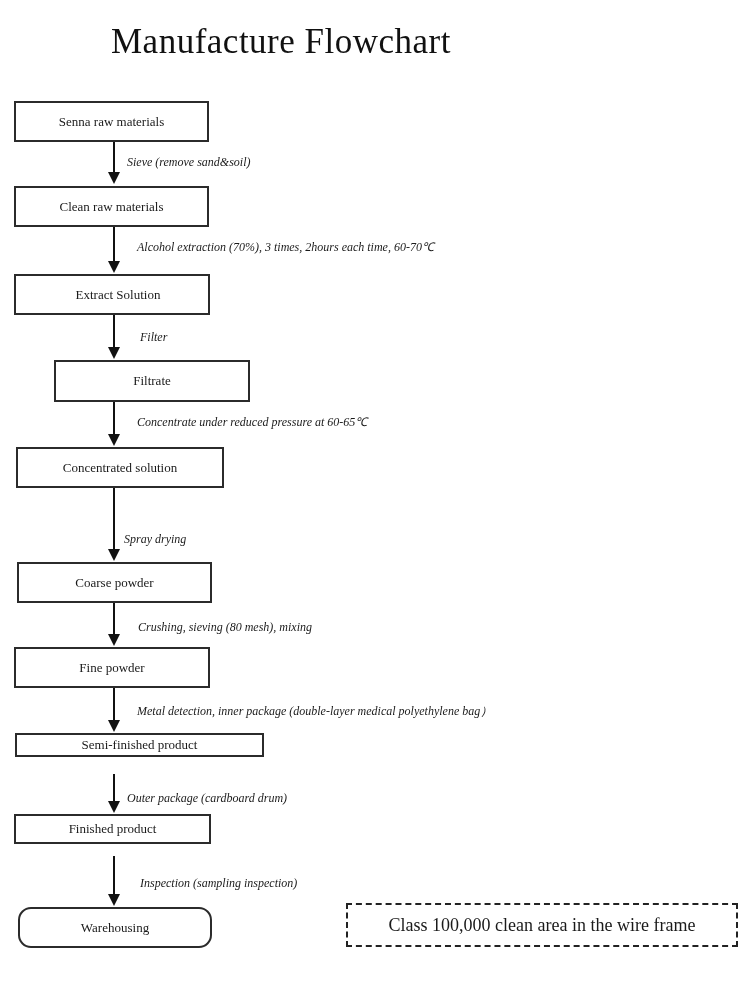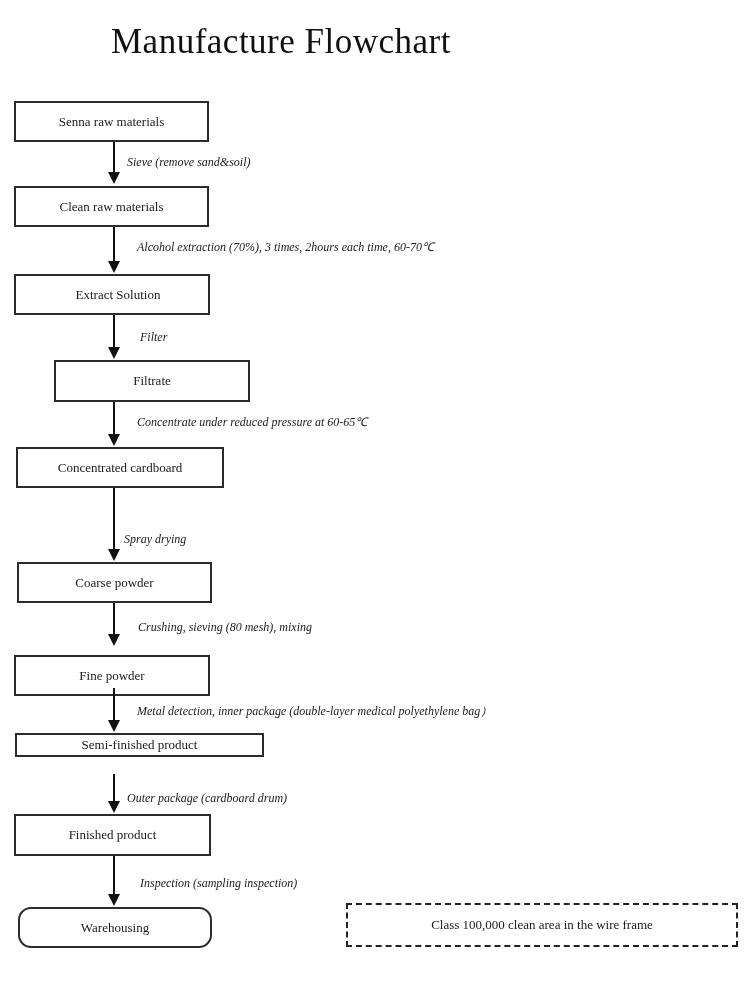--- a/index.html
+++ b/index.html
@@ -34,23 +34,23 @@
     font-size: 13px;
     text-align: center;
     white-space: nowrap;
   }
   .b1  { left: 14px;  top: 101px; width: 195px; height: 41px; }
   .b2  { left: 14px;  top: 186px; width: 195px; height: 41px; }
   .b3  { left: 14px;  top: 274px; width: 196px; height: 41px; padding-left: 12px; }
   .b4  { left: 14px;  top: 360px; width: 196px; height: 42px; margin-left: 40px; }
   .b5  { left: 16px;  top: 447px; width: 208px; height: 41px; }
   .b6  { left: 17px;  top: 562px; width: 195px; height: 41px; }
-  .b7  { left: 14px;  top: 647px; width: 196px; height: 41px; margin-top: 8px; }
+  .b7  { left: 14px;  top: 647px; width: 196px; height: 41px; }
   .b8  { left: 15px;  top: 733px; width: 249px; height: 24px; }
-  .b9  { left: 14px;  top: 814px; width: 197px; height: 42px; }
+  .b9  { left: 14px;  top: 814px; width: 197px; height: 30px; }
   .b10 { left: 18px;  top: 907px; width: 194px; height: 41px; border-radius: 13px; }
   .arrow {
     position: absolute;
     left: 113px;
     width: 2px;
     background: #111;
   }
   .arrow::after {
     content: "";
     position: absolute;
@@ -93,21 +93,21 @@
     left: 346px;
     top: 903px;
     width: 392px;
     height: 44px;
     box-sizing: border-box;
     border: 2px dashed #222;
     background: #fff;
     display: flex;
     align-items: center;
     justify-content: center;
-    font-size: 13px;
+    font-size: 18px;
     white-space: nowrap;
   }
 </style>
 </head>
 <body>
 
 <div class="page">
 
   <h1 class="title">Manufacture Flowchart</h1>
 
@@ -120,21 +120,21 @@
   <div class="albl l2">Alcohol extraction (70%), 3 times, 2hours each time, 60-70℃</div>
 
   <div class="box b3">Extract Solution</div>
   <div class="arrow a3"></div>
   <div class="albl l3">Filter</div>
 
   <div class="box b4">Filtrate</div>
   <div class="arrow a4"></div>
   <div class="albl l4">Concentrate under reduced pressure at 60-65℃</div>
 
-  <div class="box b5">Concentrated cardboard</div>
+  <div class="box b5">Concentrated solution</div>
   <div class="arrow a5"></div>
   <div class="albl l5">Spray drying</div>
 
   <div class="box b6">Coarse powder</div>
   <div class="arrow a6"></div>
   <div class="albl l6">Crushing, sieving (80 mesh), mixing</div>
 
   <div class="box b7">Fine powder</div>
   <div class="arrow a7"></div>
   <div class="albl l7">Metal detection, inner package (double-layer medical polyethylene bag）</div>

